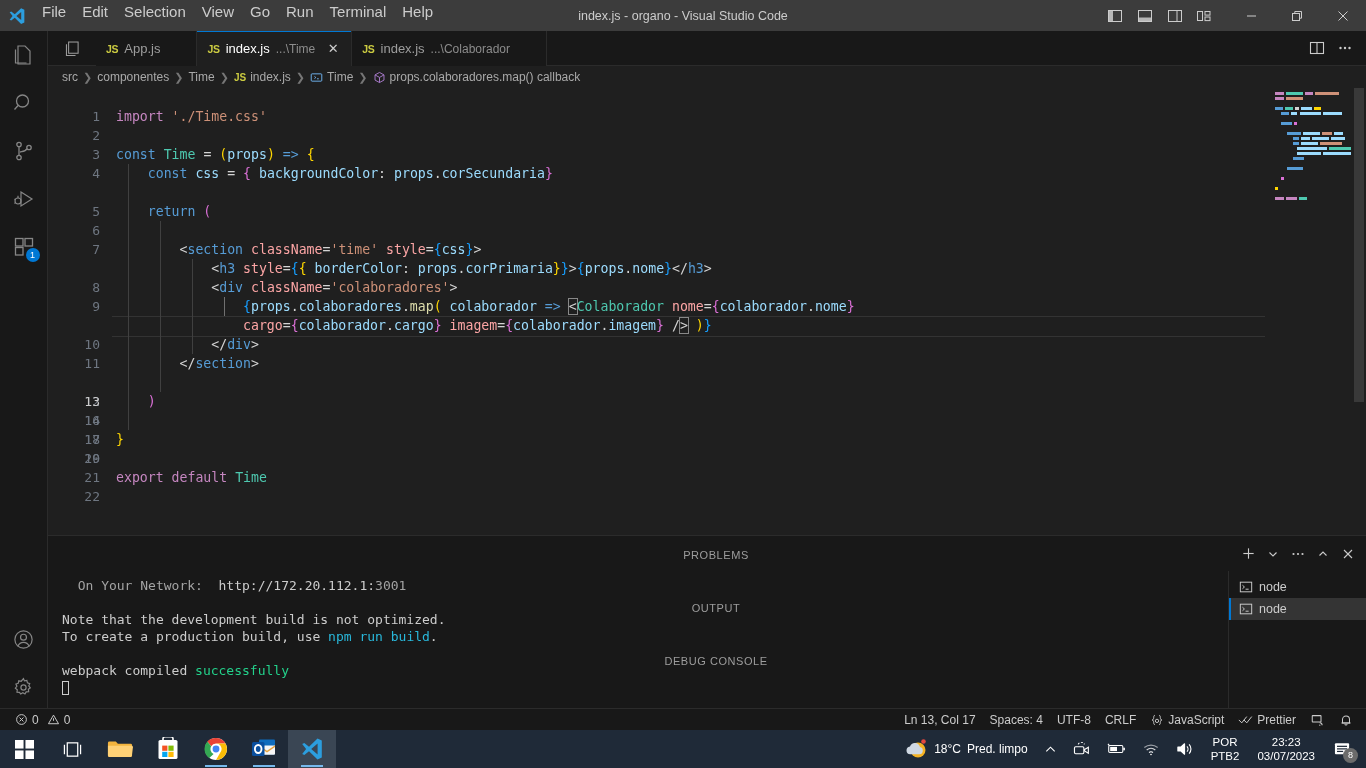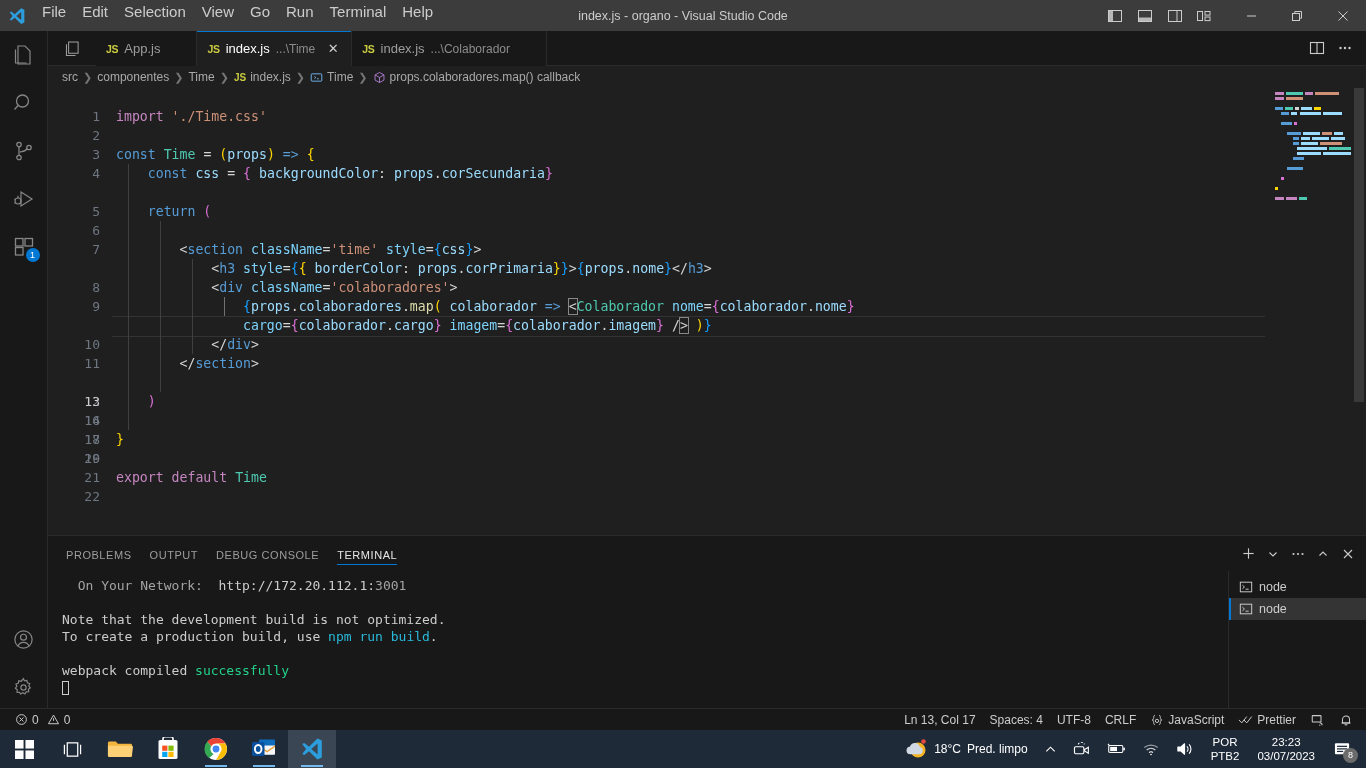--- a/index.html
+++ b/index.html
@@ -115,21 +115,21 @@
   }
 
   
   .t-kw   { color: #c586c0; }   
   .t-kw2  { color: #569cd6; }   
   .t-str  { color: #ce9178; }
   .t-var  { color: #9cdcfe; }
   .t-fn   { color: #dcdcaa; }
   .t-type { color: #4ec9b0; }
   .t-tag  { color: #569cd6; }
-  .t-attr { color: #7dd3fc; }
+  .t-attr { color: #fca5a5; }
   .t-plain{ color: #d4d4d4; }
   .t-p1   { color: #ffd700; }
   .t-p2   { color: #da70d6; }
   .t-p3   { color: #179fff; }
   .t-op   { color: #d4d4d4; }
   .t-prop { color: #9cdcfe; }
   .brk-match { outline: 1px solid #888888; outline-offset: 0px; }
 
   
   .minimap {
@@ -146,20 +146,21 @@
   }
 
   
   .panel {
     position: absolute; left: 48px; top: 535px; width: 1318px; height: 173px;
     background: #181818; border-top: 1px solid #2b2b2b;
   }
   .panel-tabs {
     height: 35px; display: flex; align-items: center; padding-left: 18px; gap: 18px;
     position: relative;
+    flex-direction: column;
   }
   .panel-tab {
     font-size: 11px; letter-spacing: .55px; color: #9d9d9d; height: 35px; line-height: 38px;
     position: relative; text-transform: uppercase;
   }
   .panel-tab.active { color: #e7e7e7; }
   .panel-tab.active::after {
     content: ""; position: absolute; left: 0; right: 0; bottom: 6px; height: 1px; background: #0078d4;
   }
   .panel-actions {

